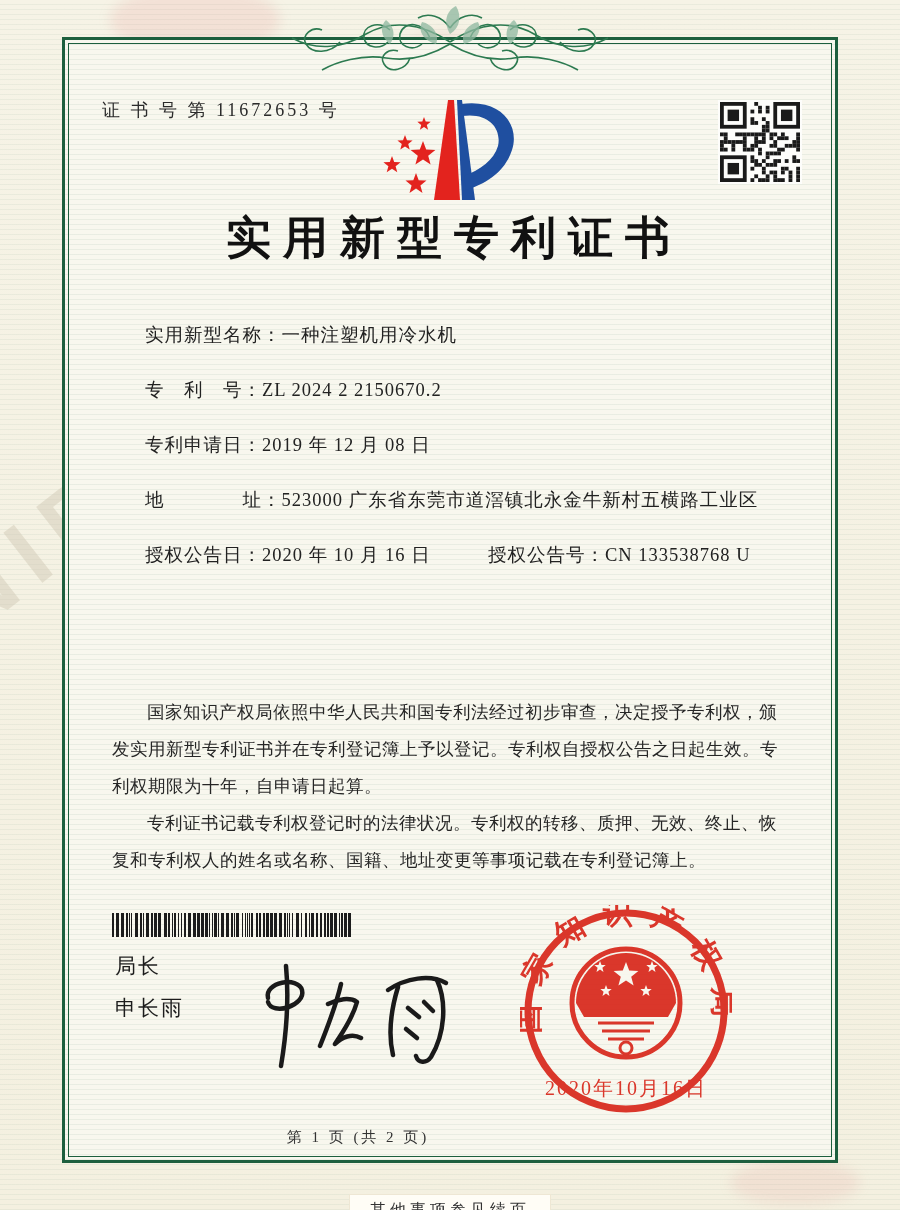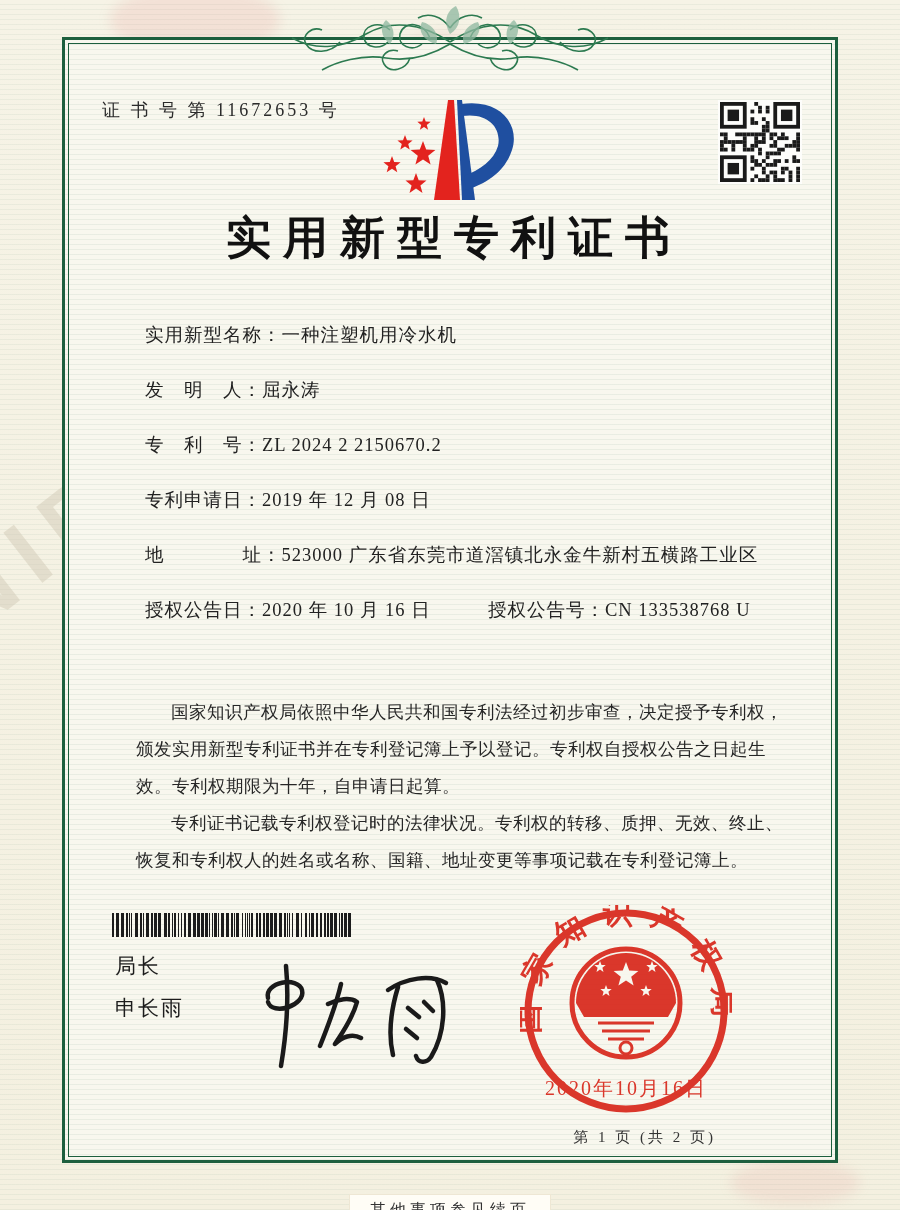--- a/index.html
+++ b/index.html
@@ -37,27 +37,27 @@
   .title{
     position:absolute;left:0;top:208px;width:900px;text-align:center;
     font-size:45px;font-weight:bold;letter-spacing:12px;color:#111;padding-left:8px;
   }
   .fields{position:absolute;left:112px;top:322px;width:680px;margin-left:33px;}
   .frow{height:55px;font-size:18.5px;color:#222;letter-spacing:1px;white-space:nowrap;}
   .frow .lab{color:#222;}
   .grant-row{position:relative;}
   .grant-no{position:absolute;left:343px;top:0;}
   .body-text{position:absolute;left:112px;top:694px;width:678px;font-size:17.5px;line-height:37px;color:#262626;letter-spacing:0.5px;}
-  .body-text p{text-indent:2em;margin-left:24px;}
+  .body-text p{text-indent:2em;}
   .barcode{position:absolute;left:112px;top:913px;}
   .officer{position:absolute;left:115px;top:952px;font-size:21px;color:#1c1c1c;letter-spacing:2px;}
   .officer div{margin-bottom:14px;}
   .signature{position:absolute;left:238px;top:958px;}
   .seal{position:absolute;left:520px;top:905px;}
-  .page-info{position:absolute;left:0;top:1128px;width:716px;text-align:right;font-size:15px;letter-spacing:3px;color:#333;}
+  .page-info{position:absolute;left:0;top:1128px;width:716px;text-align:center;font-size:15px;letter-spacing:3px;color:#333;}
   .footer-note{
     position:absolute;left:50%;transform:translateX(-50%);top:1172px;
     background:#fffdf6;border:1px solid #eee7d4;padding:5px 20px;
     font-size:16px;letter-spacing:4px;color:#333;white-space:nowrap;margin-top:22px;
   }
   .ornament{position:absolute;left:270px;top:4px;}
 </style>
 </head>
 <body>
 
@@ -246,23 +246,20 @@
       </g>
   </svg>
 
   <div class="title">实用新型专利证书</div>
 
   <div class="fields">
     <div class="frow">
       <span class="lab">实用新型名称：</span><span>一种注塑机用冷水机</span>
     </div>
     <div class="frow">
-      <span class="lab">发　明　人：</span><span>屈永涛</span>
-    </div>
-    <div class="frow">
       <span class="lab">专　利　号：</span><span>ZL 2024 2 2150670.2</span>
     </div>
     <div class="frow">
       <span class="lab">专利申请日：</span><span>2019 年 12 月 08 日</span>
     </div>
     <div class="frow">
       <span class="lab">地　　　　址：</span><span>523000 广东省东莞市道滘镇北永金牛新村五横路工业区</span>
     </div>
     <div class="frow grant-row">
       <span class="lab">授权公告日：</span><span>2020 年 10 月 16 日</span>

